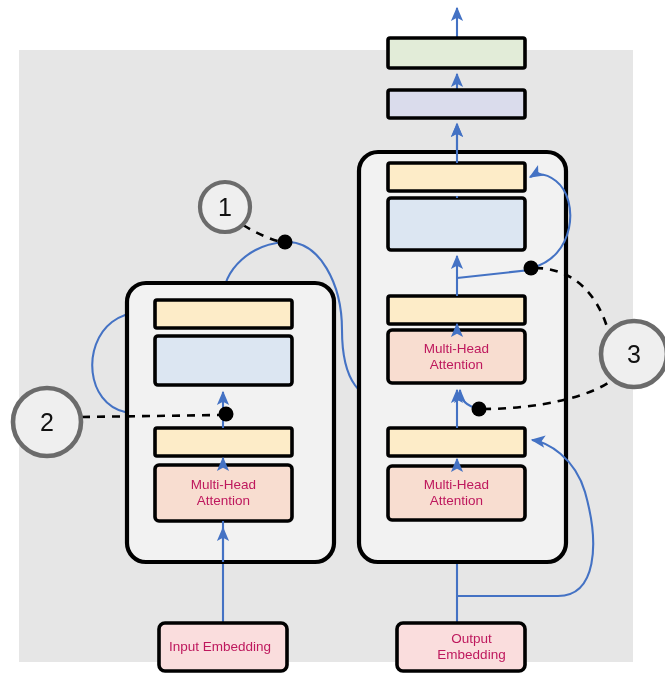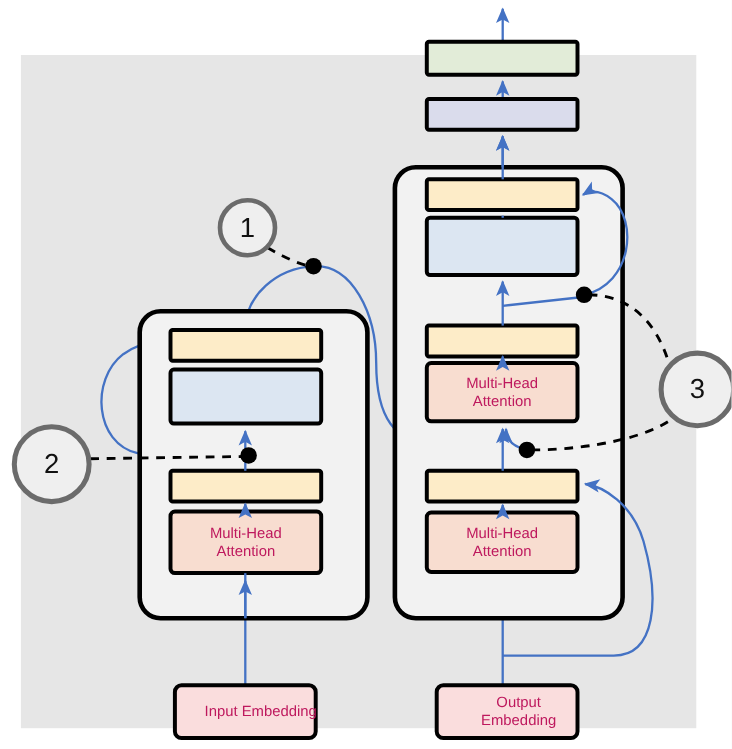--- a/index.html
+++ b/index.html
@@ -128,21 +128,21 @@
 
 <div class="boxlabel" style="left:155px;top:465px;width:137px;height:56px;">Multi-Head
 Attention</div>
 
 <div class="boxlabel" style="left:388px;top:330px;width:137px;height:53px;">Multi-Head
 Attention</div>
 
 <div class="boxlabel" style="left:388px;top:466px;width:137px;height:54px;">Multi-Head
 Attention</div>
 
-<div class="boxlabel" style="left:173px;top:623px;width:128px;height:48px;">Input Embedding</div>
+<div class="boxlabel" style="left:156px;top:623px;width:128px;height:48px;">Input Embedding</div>
 
 <div class="boxlabel" style="left:397px;top:623px;width:149px;height:48px;">Output
 Embedding</div>
 
 <div class="marknum" style="left:200px;top:194px;width:50px;height:26px;">1</div>
 
 <div class="marknum" style="left:22px;top:409px;width:50px;height:26px;">2</div>
 
 <div class="marknum" style="left:609px;top:341px;width:50px;height:26px;">3</div>
 

